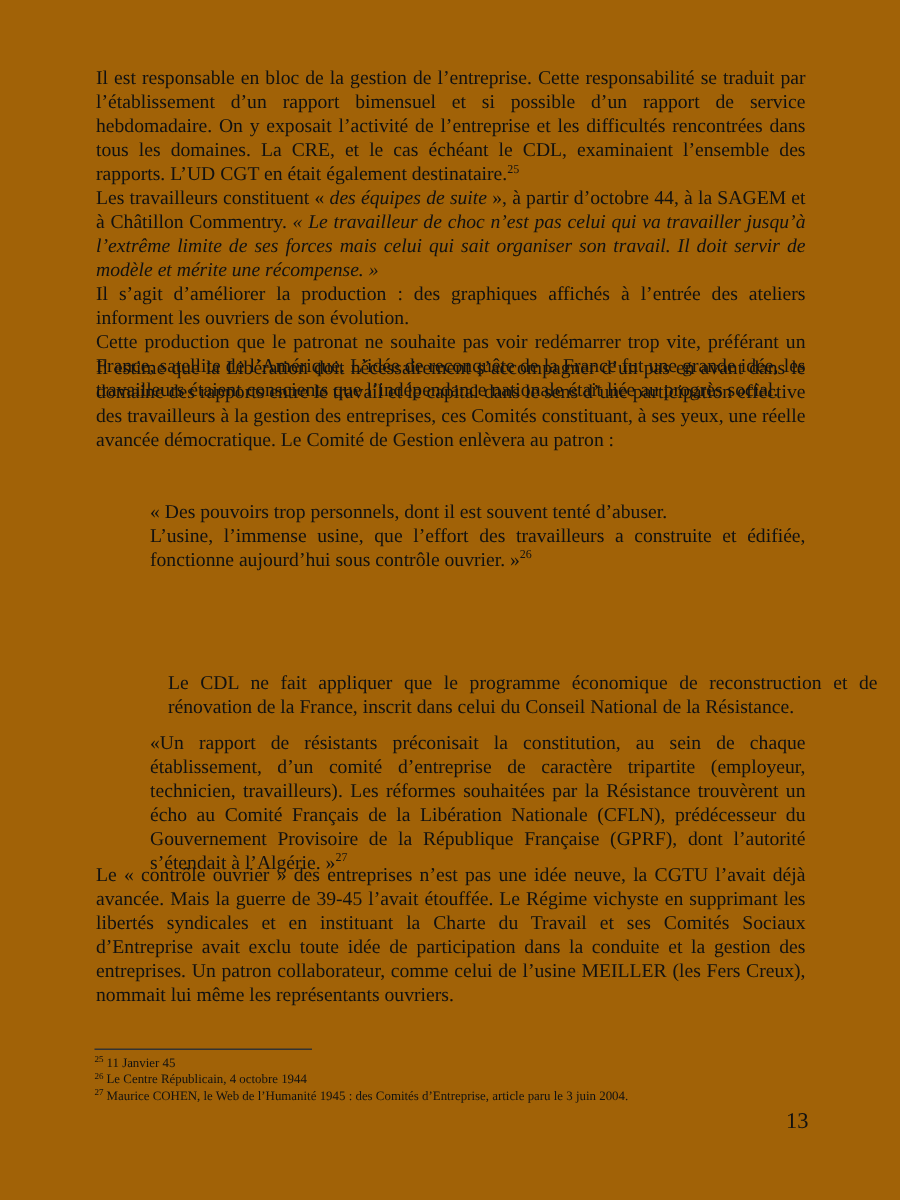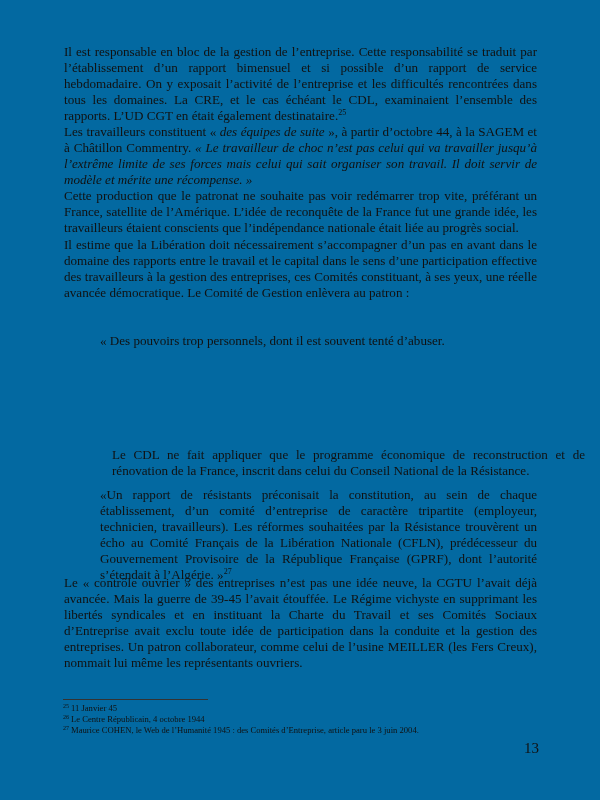--- a/index.html
+++ b/index.html
@@ -1,18 +1,18 @@
 <!DOCTYPE html>
 <html><head>
 <meta charset="utf-8">
 <style>
   html, body { margin: 0; padding: 0; background: #ffffff; }
   body { width: 600px; height: 800px; position: relative; overflow: hidden;
          font-family: "Liberation Serif", serif; color: #111; }
-  .page { position: absolute; left: 0; top: 0; width: 600px; height: 800px; background: #0369a1; }
+  .page { position: absolute; left: 0; top: 0; width: 600px; height: 800px; background: #a16207; }
   .block { position: absolute; left: 64px; width: 473px; font-size: 13.1px; line-height: 16px;
            text-align: justify; }
   .block p { margin: 0; }
   .quote { left: 100px; width: 437px; }
   .lastline { text-align-last: left; }
   sup { font-size: 8px; line-height: 0; vertical-align: 5px; }
   i { font-style: italic; }
   .fn-sep { position: absolute; left: 63px; top: 699px; width: 145px; height: 0;
             border-top: 1px solid #333; }
   .footnotes { position: absolute; left: 63px; top: 703px; width: 480px; font-size: 8.6px; line-height: 11px; }
@@ -26,29 +26,31 @@
 <div class="page">
 
   <div class="block" style="top:44px;">
     <p class="lastline"><span>Il est responsable en bloc de la gestion de l’entreprise. Cette responsabilité se traduit par l’établissement d’un rapport bimensuel et si possible d’un rapport de service hebdomadaire. On y exposait l’activité de l’entreprise et les difficultés rencontrées dans tous les domaines. La CRE, et le cas échéant le CDL, examinaient l’ensemble des rapports. L’UD CGT en était également destinataire.</span><sup>25</sup></p>
   </div>
 
   <div class="block" style="top:124px;">
     <p class="lastline">
       <span>Les travailleurs constituent « </span><i>des équipes de suite</i><span> », à partir d’octobre 44, à la SAGEM et à Châtillon Commentry. </span><i>« Le travailleur de choc n’est pas celui qui va travailler jusqu’à l’extrême limite de ses forces mais celui qui sait organiser son travail. Il doit servir de modèle et mérite une récompense. »</i>
     </p>
+    <p class="lastline">Il s’agit d’améliorer la production : des graphiques affichés à l’entrée des ateliers informent les ouvriers de son évolution.</p>
     <p class="lastline">Cette production que le patronat ne souhaite pas voir redémarrer trop vite, préférant un France, satellite de l’Amérique. L’idée de reconquête de la France fut une grande idée, les travailleurs étaient conscients que l’indépendance nationale était liée au progrès social.</p>
   </div>
 
   <div class="block" style="top:237px;">
     <p class="lastline">Il estime que la Libération doit nécessairement s’accompagner d’un pas en avant dans le domaine des rapports entre le travail et le capital dans le sens d’une participation effective des travailleurs à la gestion des entreprises, ces Comités constituant, à ses yeux, une réelle avancée démocratique. Le Comité de Gestion enlèvera au patron :</p>
   </div>
 
   <div class="block quote" style="top:333px;">
     <p class="lastline">« Des pouvoirs  trop personnels, dont il est souvent tenté d’abuser.</p>
+    <p class="lastline"><span>L’usine, l’immense usine, que l’effort des travailleurs a construite et édifiée, fonctionne aujourd’hui sous contrôle ouvrier. »</span><sup>26</sup></p>
   </div>
 
   <div class="block" style="top:447px;margin-left:48px;">
     <p class="lastline">Le CDL ne fait appliquer que le programme économique de reconstruction et de rénovation de la France, inscrit dans celui du Conseil National de la Résistance.</p>
   </div>
 
   <div class="block quote" style="top:487px;">
     <p class="lastline"><span>«Un rapport de résistants préconisait la constitution, au sein de chaque établissement, d’un comité d’entreprise de caractère tripartite (employeur, technicien, travailleurs). Les réformes souhaitées par la Résistance trouvèrent un écho au Comité Français de la Libération Nationale (CFLN), prédécesseur du Gouvernement Provisoire de la République Française (GPRF), dont l’autorité s’étendait à l’Algérie. »</span><sup>27</sup></p>
   </div>
 

